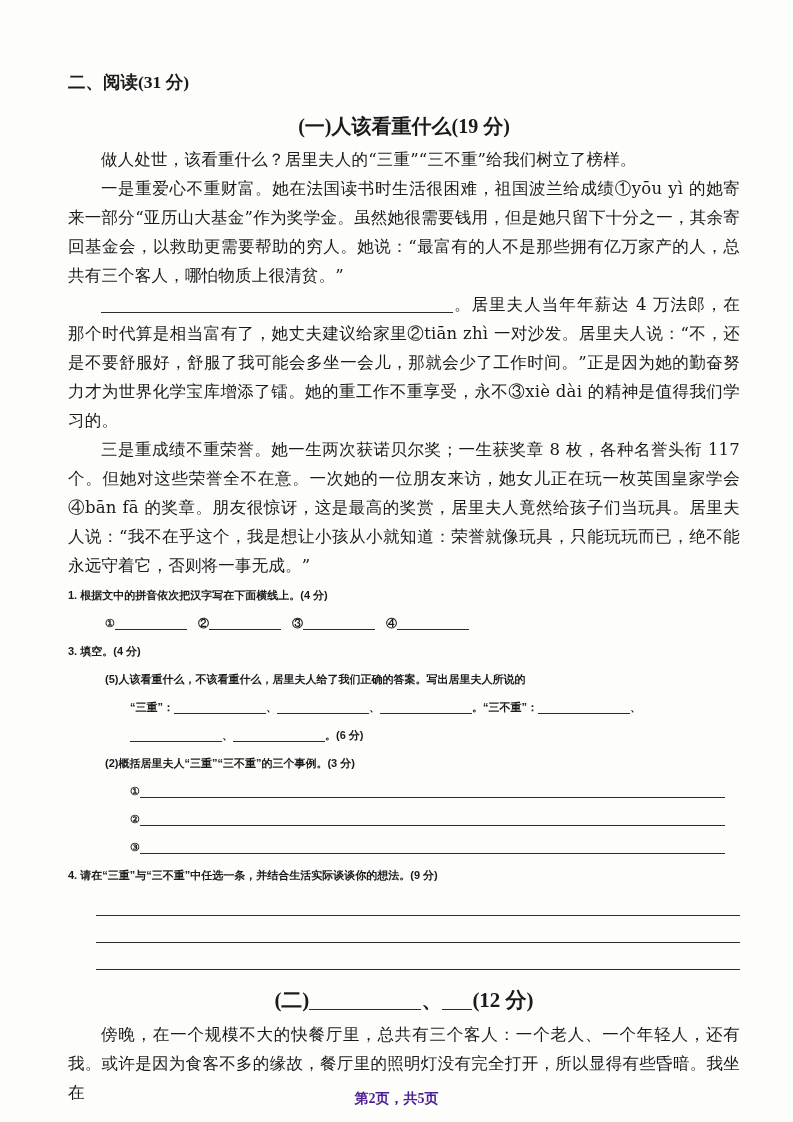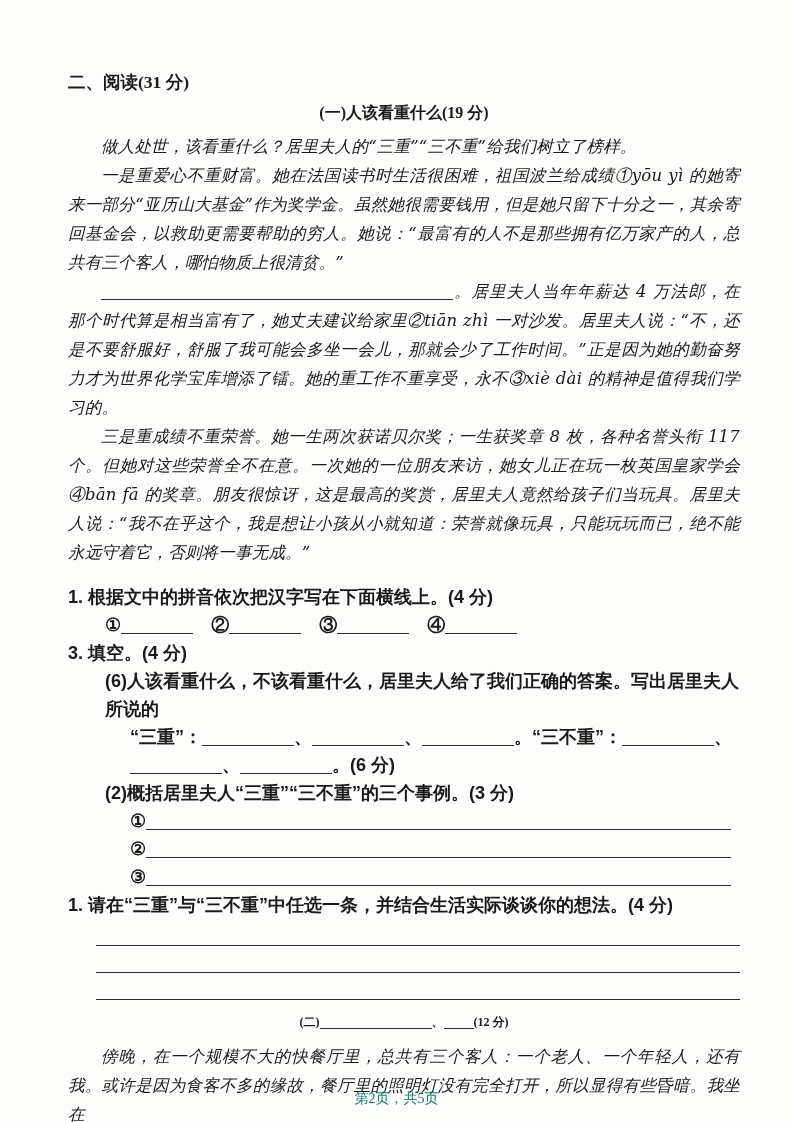--- a/index.html
+++ b/index.html
@@ -17,72 +17,73 @@
   }
   .sec-title {
     font-family: "Liberation Serif", serif;
     font-weight: 700;
     font-size: 17.5px;
     line-height: 24px;
   }
   .center-title {
     text-align: center;
     font-weight: 700;
-    font-size: 16px;
+    font-size: 20px;
     line-height: 26px;
-    margin-top: 6px;
+    margin-top: 19px;
     font-family: "Liberation Serif", serif;
   }
-  .passage { margin-top: 6px; font-style: italic; }
+  .passage { margin-top: 6px; }
   .passage p {
     margin: 0;
     font-size: 16.5px;
     line-height: 29px;
     text-indent: 2em;
     text-align: justify;
     letter-spacing: 0.2px;
     font-family: "DejaVu Serif", serif;
   }
   .blank {
     display: inline-block;
     border-bottom: 1.5px solid #2b2b2b;
     height: 15px;
     vertical-align: -3px;
   }
   .questions {
-    margin-top: 16px;
+    margin-top: 1px;
     font-family: "Liberation Sans", sans-serif;
     font-weight: 700;
-    font-size: 18px;
+    font-size: 11px;
     line-height: 28px;
   }
   .q { text-align: left; }
   .sub { padding-left: 37px; }
   .indent2 { padding-left: 62px; }
   .q1-blanks { padding-left: 37px; }
   .answer-line {
     margin-left: 28px;
     height: 27px;
     border-bottom: 1.7px solid #2b2b2b;
   }
   .center-line {
     text-align: center;
     font-weight: 700;
-    font-size: 12px;
+    font-size: 21px;
     line-height: 28px;
-    margin-top: 8px;
+    margin-top: 16px;
     font-family: "Liberation Serif", serif;
   }
   .footer {
     position: absolute;
     left: 0; right: 0; bottom: 14px;
     text-align: center;
     font-size: 14px;
-    color: #0f766e;
+    color: #4c1d95;
     font-family: "Liberation Serif", serif;
+    font-weight: bold;
   }
 </style>
 </head>
 <body>
 
 <div class="sheet">
 
   <div class="sec-title">二、阅读(31 分)</div>
 
   <div class="center-title">(一)人该看重什么(19 分)</div>
@@ -94,29 +95,29 @@
     <p>三是重成绩不重荣誉。她一生两次获诺贝尔奖；一生获奖章 8 枚，各种名誉头衔 117 个。但她对这些荣誉全不在意。一次她的一位朋友来访，她女儿正在玩一枚英国皇家学会④bān fā 的奖章。朋友很惊讶，这是最高的奖赏，居里夫人竟然给孩子们当玩具。居里夫人说：“我不在乎这个，我是想让小孩从小就知道：荣誉就像玩具，只能玩玩而已，绝不能永远守着它，否则将一事无成。”</p>
   </div>
 
   <div class="questions">
 
     <div class="q">1. 根据文中的拼音依次把汉字写在下面横线上。(4 分)</div>
     <div class="q1-blanks">①<span class="blank" style="width: 72px;"></span>　②<span class="blank" style="width: 72px;"></span>　③<span class="blank" style="width: 72px;"></span>　④<span class="blank" style="width: 72px;"></span></div>
 
 
     <div class="q">3. 填空。(4 分)</div>
-    <div class="sub">(6)人该看重什么，不该看重什么，居里夫人给了我们正确的答案。写出居里夫人所说的</div>
+    <div class="sub">(5)人该看重什么，不该看重什么，居里夫人给了我们正确的答案。写出居里夫人所说的</div>
     <div class="indent2">“三重”：<span class="blank" style="width: 92px;"></span>、<span class="blank" style="width: 92px;"></span>、<span class="blank" style="width: 92px;"></span>。“三不重”：<span class="blank" style="width: 92px;"></span>、</div>
     <div class="indent2"><span class="blank" style="width: 92px;"></span>、<span class="blank" style="width: 92px;"></span>。(6 分)</div>
     <div class="sub">(2)概括居里夫人“三重”“三不重”的三个事例。(3 分)</div>
     <div class="indent2">①<span class="blank" style="width: 585px;"></span></div>
     <div class="indent2">②<span class="blank" style="width: 585px;"></span></div>
     <div class="indent2">③<span class="blank" style="width: 585px;"></span></div>
 
-    <div class="q">1. 请在“三重”与“三不重”中任选一条，并结合生活实际谈谈你的想法。(4 分)</div>
+    <div class="q">4. 请在“三重”与“三不重”中任选一条，并结合生活实际谈谈你的想法。(9 分)</div>
     <div class="answer-line"></div>
     <div class="answer-line"></div>
     <div class="answer-line"></div>
 
   </div>
 
   <div class="center-line">(二)<span class="blank" style="width: 112px;"></span>、<span class="blank" style="width: 30px;"></span>(12 分)</div>
 
   <div class="passage">
     <p>傍晚，在一个规模不大的快餐厅里，总共有三个客人：一个老人、一个年轻人，还有我。或许是因为食客不多的缘故，餐厅里的照明灯没有完全打开，所以显得有些昏暗。我坐在</p>

